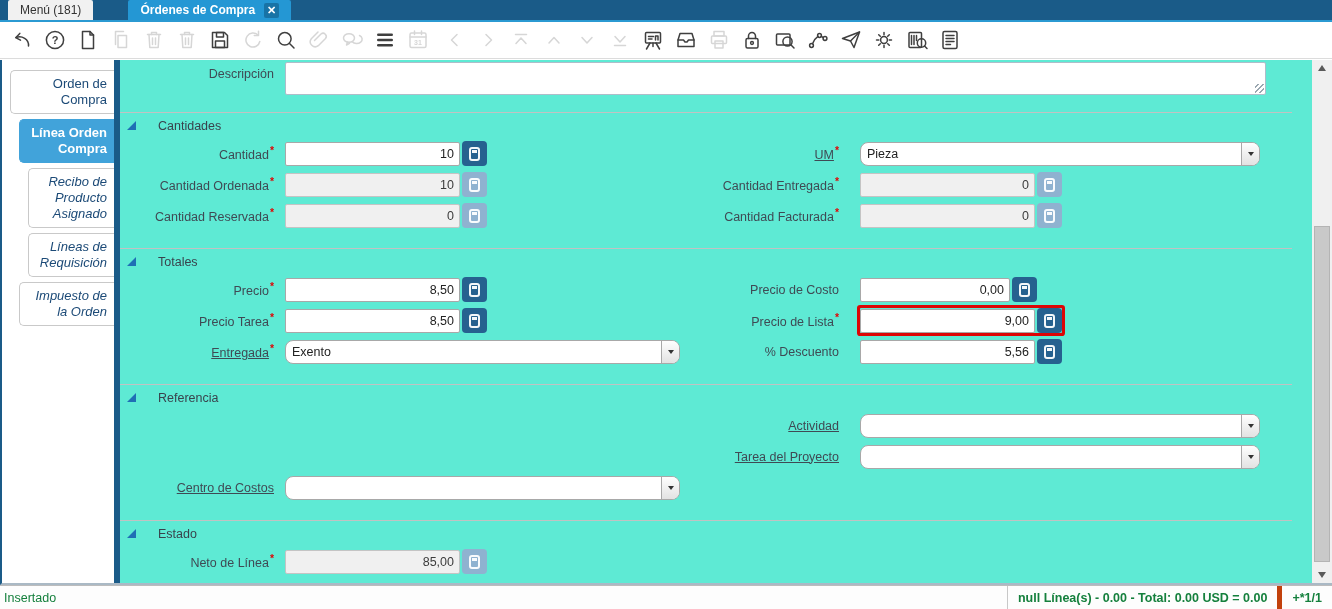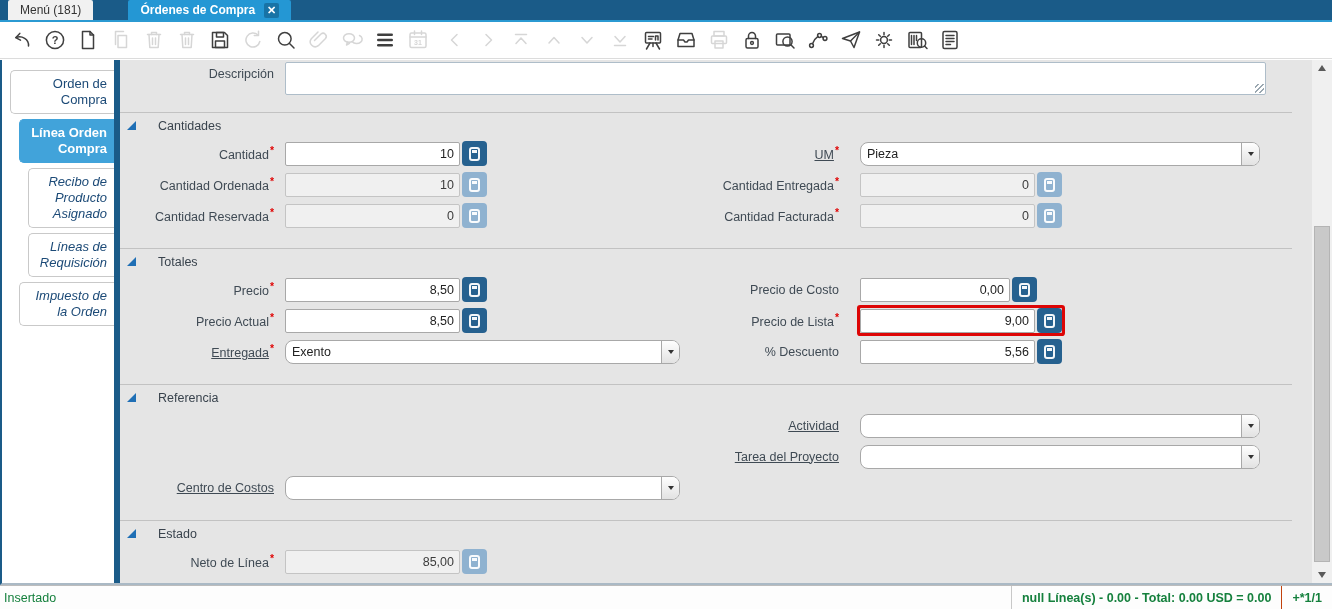--- a/index.html
+++ b/index.html
@@ -46,21 +46,21 @@
   }
   .sidebar { width:112px; padding-top:10px; background:#fff; flex:none; }
   .stab {
     display:block; margin-bottom:5px; padding:5px 7px;
     border:1px solid #c9c9c9; border-right:none; border-radius:5px 0 0 5px;
     text-align:right; font-size:13px; line-height:16px; color:#1c4a77; background:#fff; cursor:pointer;
   }
   .stab.active { background:#41a3da; border-color:#41a3da; color:#fff; font-weight:bold; }
   .stab.italic { font-style:italic; }
   .vbar { width:6px; background:#1a5b88; flex:none; }
-  .content { flex:1; position:relative; background:#e5e5e5; overflow:hidden; }
+  .content { flex:1; position:relative; background:#5eead4; overflow:hidden; }
   .form { width:1172px; padding-top:2px; }
 
   
   .desc-row { display:grid; grid-template-columns:165px 1fr; align-items:start; height:50px; }
   .desc-row .flabel { padding-top:5px; }
   .ta-wrap { position:relative; width:981px; }
   textarea.desc {
     width:981px; height:33px; border:1px solid #aebdc9; border-radius:2px;
     resize:none; font:12.5px "Liberation Sans",sans-serif; padding:2px 5px; color:#222; display:block;
   }
@@ -122,21 +122,21 @@
   .sarrow .t-down { width:0; height:0; border-left:4.5px solid transparent; border-right:4.5px solid transparent; border-top:6px solid #5a5a5a; }
   .thumb { position:absolute; left:2px; right:2px; top:166px; height:336px; background:#c9c9c9; border:1px solid #b4b4b4; }
 
   
   .statusbar {
     position:absolute; left:0; right:0; bottom:0; height:24px; background:#fdfdfd;
     border-top:1px solid #bcbcbc; display:flex; align-items:center; font-size:12.5px; color:#15803d;
   }
   .sb-left { flex:1; padding-left:4px; }
   .sb-summary { height:100%; display:flex; align-items:center; padding:0 10px; border-left:1px solid #c8c8c8; font-weight:bold; }
-  .sb-pos { height:100%; display:flex; align-items:center; padding:0 10px; border-left:1px solid #c2410c; font-weight:bold; }
+  .sb-pos { height:100%; display:flex; align-items:center; padding:0 10px; border-left:5px solid #c2410c; font-weight:bold; }
 </style>
 </head>
 <body>
 
 <div class="app">
 
   <div class="tabbar">
     <div class="wtab">
       <span>Menú (181)</span>
     </div>
@@ -444,21 +444,21 @@
                 <div class="ffield rightcol">
                   <div class="fieldwrap">
                     <input type="text" class="num narrow" value="0,00" style="">
                     <span class="calcbtn">
                       <span class="calcico"></span>
                     </span>
                   </div>
                 </div>
               </div>
               <div class="frow">
-                <div class="flabel"><span class="lbl">Precio Actual</span><sup class="req">*</sup></div>
+                <div class="flabel"><span class="lbl">Precio Tarea</span><sup class="req">*</sup></div>
                 <div class="ffield">
                   <div class="fieldwrap">
                     <input type="text" class="num" value="8,50" style="">
                     <span class="calcbtn">
                       <span class="calcico"></span>
                     </span>
                   </div>
                 </div>
                 <div class="flabel"><span class="lbl">Precio de Lista</span><sup class="req">*</sup></div>
                 <div class="ffield rightcol">

